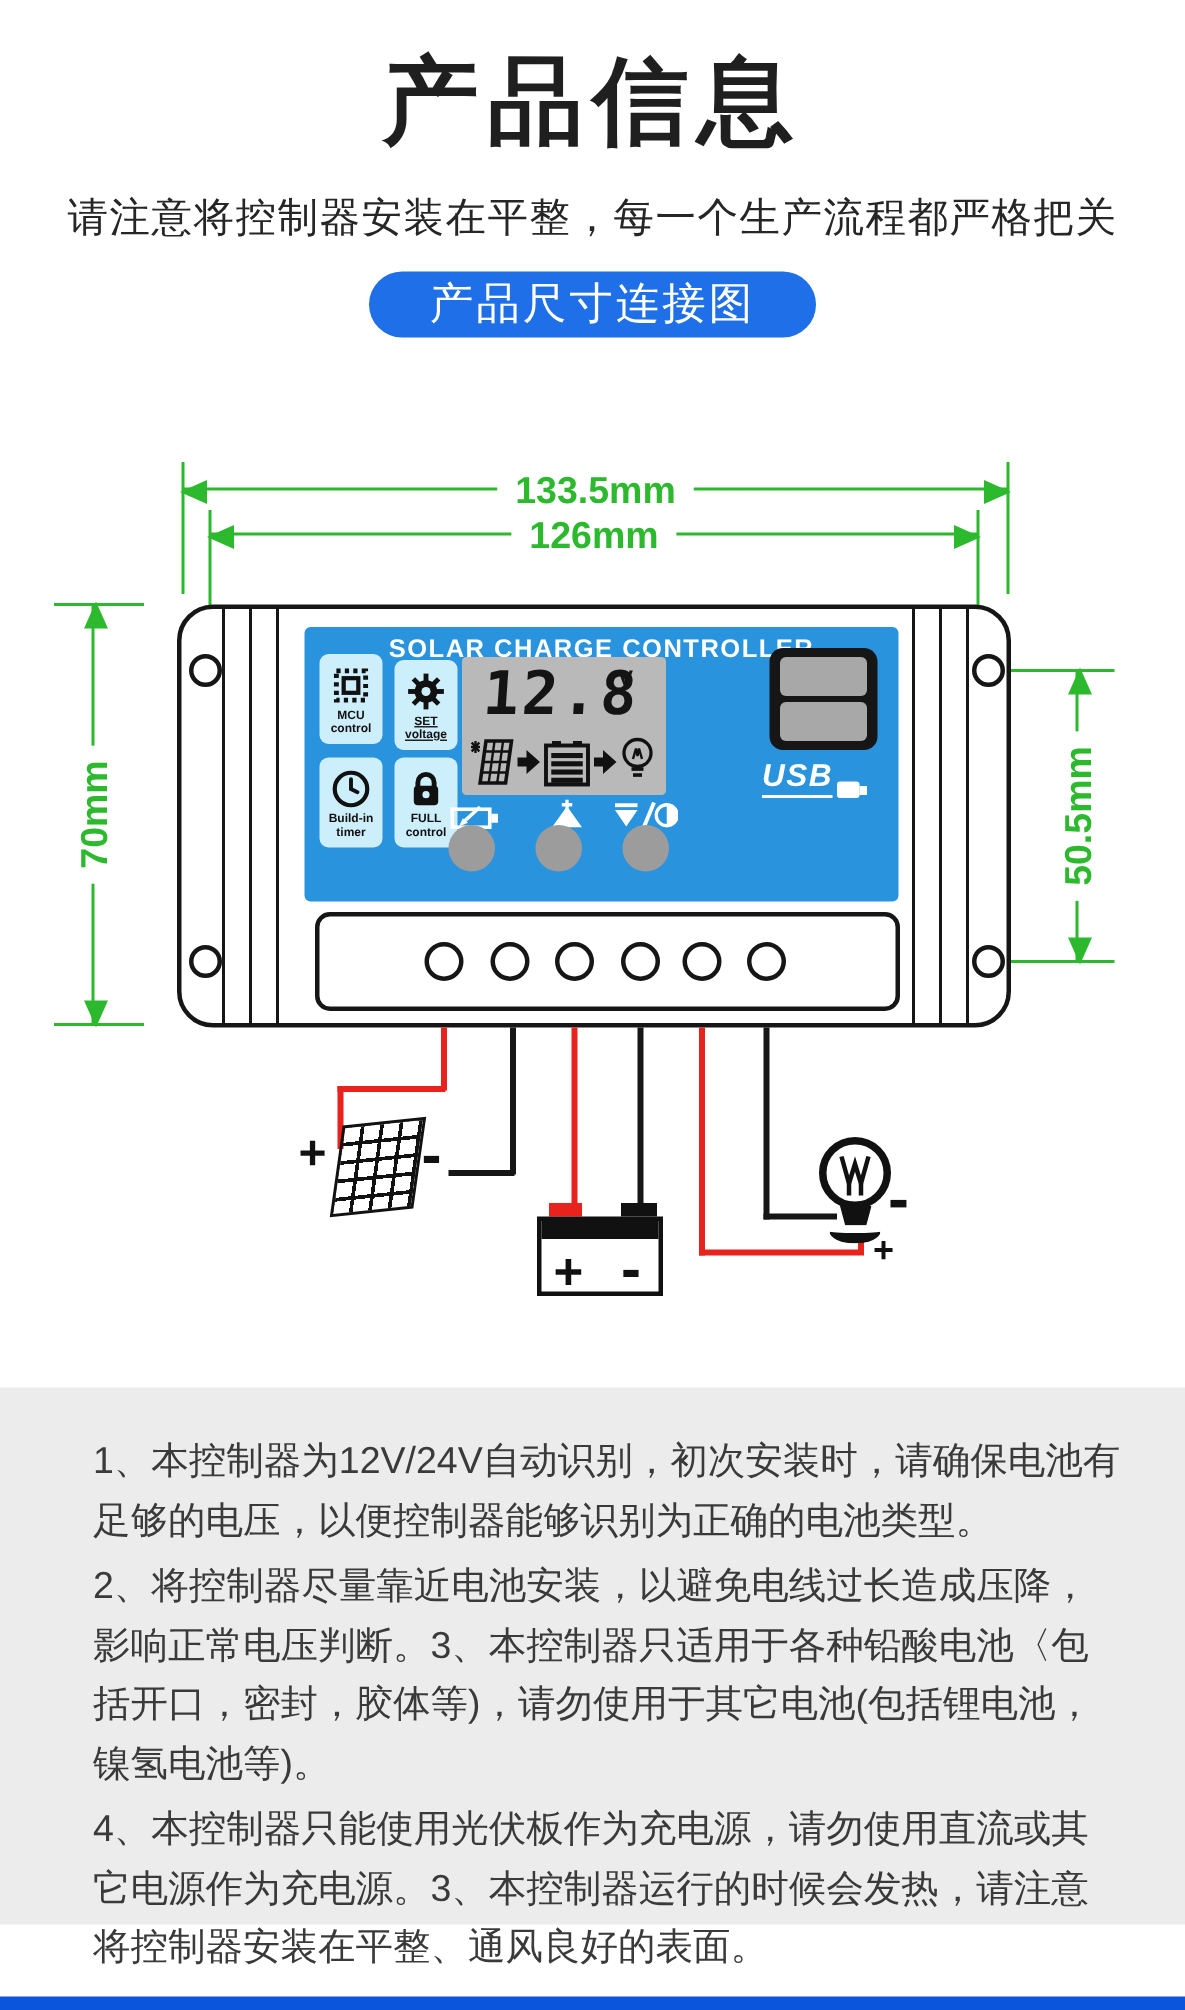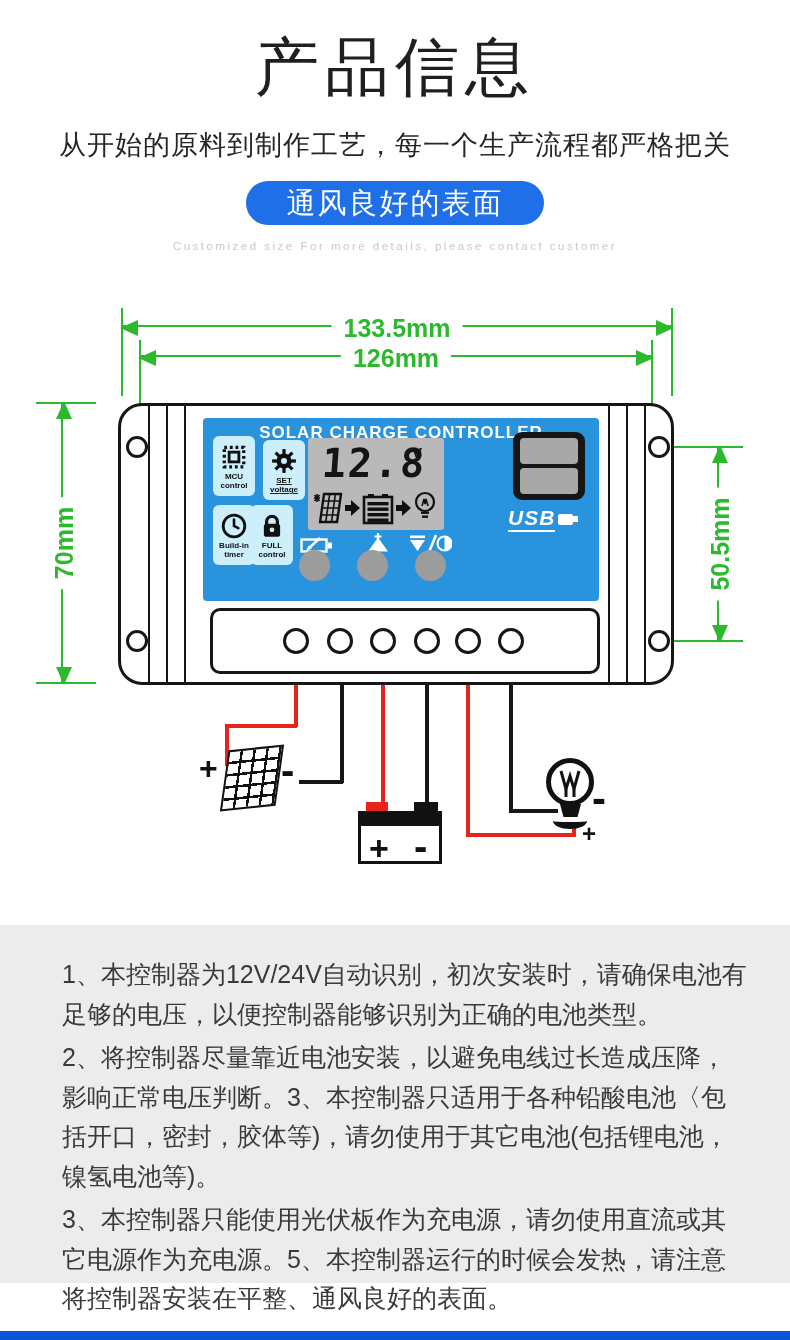--- a/index.html
+++ b/index.html
@@ -7,21 +7,21 @@
     --panel:#2a93de; --badge:#cdeefb; --lcd:#b9b9b9;
   }
   *{box-sizing:border-box;}
   html,body{margin:0;padding:0;}
   body{
     width:790px;height:1340px;background:#fff;position:relative;
     font-family:"Liberation Sans",sans-serif;color:#222;overflow:hidden;
   }
   
   .header{height:300px;text-align:center;}
-  .page-title{padding-top:24px;font-size:64px;font-weight:400;letter-spacing:6px;color:#1f1f1f;}
+  .page-title{padding-top:24px;font-size:64px;font-weight:700;letter-spacing:6px;color:#1f1f1f;}
   .subtitle{margin-top:16px;font-size:27px;font-weight:500;color:#262626;letter-spacing:1px;}
   .pill{
     margin:18px auto 0;width:298px;height:44px;border-radius:22px;background:#1e6fe8;
     color:#fff;font-size:29px;line-height:44px;text-align:center;letter-spacing:2px;
   }
   .watermark{margin-top:13px;font-size:11.5px;line-height:1.45;color:#c9c9c9;letter-spacing:2.5px;}
   
   .diagram{position:absolute;left:0;top:300px;width:790px;height:625px;}
   
   .gline-h{position:absolute;height:0;border-top:2.5px solid var(--grn);text-decoration:underline;}
@@ -48,21 +48,21 @@
   .badge .blabel{font-size:8px;font-weight:bold;color:#111;line-height:1.15;text-align:center;}
   .badge svg{margin-bottom:2px;}
   .lcd{position:absolute;left:105px;top:20px;width:136px;height:92px;background:var(--lcd);border-radius:3px;}
   .lcd-value{position:absolute;left:14px;top:2px;font-family:"DejaVu Sans Mono",monospace;font-weight:bold;font-size:40px;color:#141414;letter-spacing:2px;transform:skewX(-4deg);}
   .lcd-unit{position:absolute;left:104px;top:6px;font-size:15px;font-weight:bold;color:#141414;}
   .lcd-icons{position:absolute;left:4px;top:52px;}
   .indicator{position:absolute;}
   .btn-round{position:absolute;width:31px;height:31px;border-radius:50%;background:#9c9c9c;}
   .usb-block{position:absolute;left:310px;top:14px;width:72px;height:68px;background:#161616;border-radius:9px;}
   .usb-port{position:absolute;left:7px;width:58px;height:26px;background:#a8a8a8;border-radius:4px;}
-  .usb-logo{position:absolute;left:305px;top:88px;width:90px;color:#fff;display:flex;align-items:center;}
+  .usb-logo{position:absolute;left:305px;top:88px;width:90px;color:#fff;display:flex;align-items:flex-end;}
   .usb-text{font-size:21px;font-weight:900;font-style:italic;letter-spacing:1px;border-bottom:2px solid #fff;}
   .usb-plug{width:15px;height:11px;background:#fff;border-radius:2px;margin-left:3px;position:relative;}
   .usb-plug::after{content:"";position:absolute;left:15px;top:2.5px;width:5px;height:6px;background:#fff;}
   .terminal{position:absolute;left:89px;top:202px;width:390px;height:66px;border:3px solid var(--blk);border-radius:10px;background:#fff;}
   .tcirc{position:absolute;top:17px;width:26px;height:26px;border:3px solid var(--blk);border-radius:50%;background:#fff;}
   
   .wire{position:absolute;background:var(--blk);}
   .wire.red{background:var(--red);}
   .wv{width:3.5px;} .wh{height:3.5px;}
   .sign{position:absolute;font-weight:900;color:#111;line-height:1;}
@@ -85,24 +85,23 @@
     padding:30px 42px 0 46px;font-size:25px;line-height:39.5px;color:#3a3a3a;
   }
   .notes p{margin:0 0 4px 16px;}
   .bottom-bar{position:absolute;left:0;top:1331px;width:790px;height:9px;background:#0a55db;}
 </style>
 </head>
 <body>
 
 <div class="header">
   <div class="page-title">产品信息</div>
-  <div class="subtitle">从开始的原料到制作工艺，每一个生产流程都严格把关</div>
-  <div class="pill">通风良好的表面</div>
+  <div class="subtitle">请注意将控制器安装在平整，每一个生产流程都严格把关</div>
+  <div class="pill">产品尺寸连接图</div>
   <div class="watermark">
-    <div>Customized size For more details, please contact customer</div>
   </div>
 </div>
 
 <div class="diagram">
 
   <div class="gline-v" style="left:121px;top:8px;height:88px;"></div>
   <div class="gline-v" style="left:671px;top:8px;height:88px;"></div>
   <div class="gline-v" style="left:139px;top:40px;height:110px;"></div>
   <div class="gline-v" style="left:651px;top:40px;height:110px;"></div>
 
@@ -177,21 +176,21 @@
         <div class="blabel">voltage</div>
       </div>
       <div class="badge" style="left:10px;top:87px;">
         <svg width="26" height="26" viewBox="0 0 24 24">
           <circle cx="12" cy="12" r="10" fill="none" stroke="#111" stroke-width="2.6"></circle>
           <path d="M12 6 V12 L16 14" fill="none" stroke="#111" stroke-width="2.4" stroke-linecap="round"></path>
         </svg>
         <div class="blabel">Build-in</div>
         <div class="blabel">timer</div>
       </div>
-      <div class="badge" style="left:48px;top:87px;align-items:center;">
+      <div class="badge" style="left:60px;top:87px;align-items:center;">
         <svg width="26" height="26" viewBox="0 0 24 24">
           <path d="M7 11 V8 a5 5 0 0 1 10 0 v3" fill="none" stroke="#111" stroke-width="3"></path>
           <rect x="4.5" y="10" width="15" height="12" rx="2.5" fill="#111"></rect>
           <circle cx="12" cy="15.5" r="2.2" fill="#cdeefb"></circle>
         </svg>
         <div class="blabel">FULL</div>
         <div class="blabel">control</div>
       </div>
 
       <div class="lcd">
@@ -318,16 +317,16 @@
     </svg>
   </div>
   <div class="bulb-base"></div>
   <div class="bulb-arc"></div>
   <span class="sign" style="left:592px;top:478px;font-size:42px;">-</span>
 </div>
 
 <div class="notes">
   <p>1、本控制器为12V/24V自动识别，初次安装时，请确保电池有足够的电压，以便控制器能够识别为正确的电池类型。</p>
   <p>2、将控制器尽量靠近电池安装，以避免电线过长造成压降，影响正常电压判断。3、本控制器只适用于各种铅酸电池〈包括开口，密封，胶体等)，请勿使用于其它电池(包括锂电池，镍氢电池等)。</p>
-  <p>3、本控制器只能使用光伏板作为充电源，请勿使用直流或其它电源作为充电源。5、本控制器运行的时候会发热，请注意将控制器安装在平整、通风良好的表面。</p>
+  <p>4、本控制器只能使用光伏板作为充电源，请勿使用直流或其它电源作为充电源。3、本控制器运行的时候会发热，请注意将控制器安装在平整、通风良好的表面。</p>
 </div>
 
 <div class="bottom-bar"></div>
 
 </body></html>

